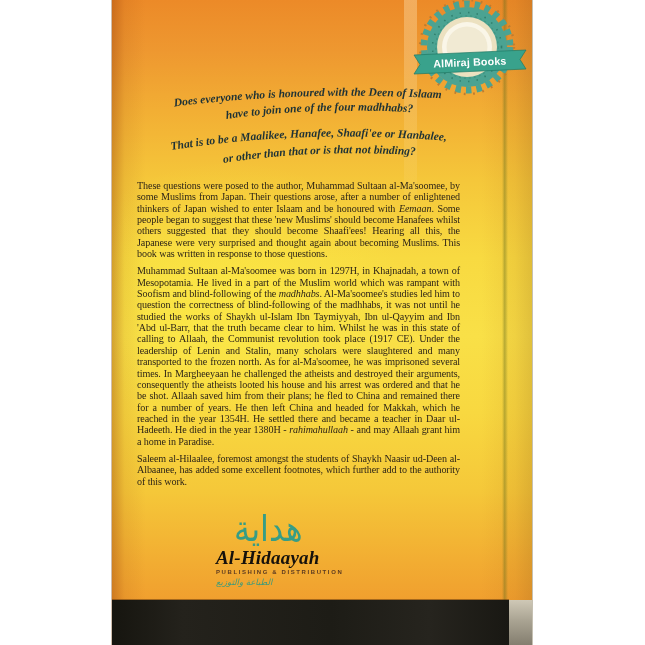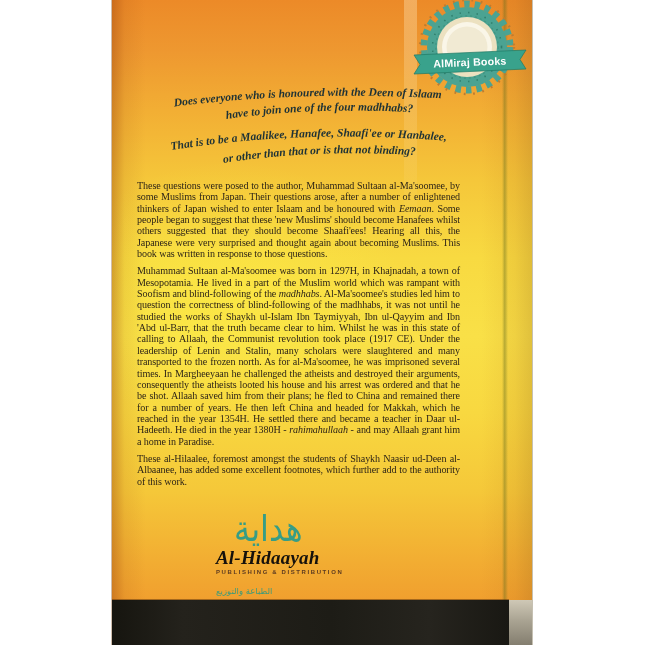--- a/index.html
+++ b/index.html
@@ -26,21 +26,21 @@
   .body-text p{margin:0 0 6px 0;}
   .body-text .b{font-weight:normal;}
   .body-text .i{font-style:italic;}
   .publisher{position:absolute;left:104px;top:510px;width:195px;}
   .calligraphy{font-family:"DejaVu Sans",sans-serif;font-size:32px;line-height:38px;
     transform:scaleY(1.12);margin-left:18px;}
   .pub-name{font-family:"Liberation Serif",serif;font-style:italic;font-weight:bold;
     font-size:19px;line-height:19px;color:#15110c;letter-spacing:0.2px;}
   .pub-tagline{font-family:"Liberation Sans",sans-serif;font-size:6px;font-weight:bold;
     letter-spacing:1.6px;color:#5c3a21;margin-top:2px;}
-  .pub-arabic{font-family:"DejaVu Sans",sans-serif;font-size:8.5px;margin-top:11px;}
+  .pub-arabic{font-family:"DejaVu Sans",sans-serif;font-size:8.5px;margin-top:2px;font-style:italic;}
   .strip-black{position:absolute;left:0;top:600px;width:397px;height:45px;
     background:linear-gradient(90deg,#16150f 0%,#24221c 18%,#1d1c16 55%,#26241e 80%,#191813 100%);
     box-shadow:0 -1px 0 rgba(90,50,10,0.5);}
   .strip-edge{position:absolute;left:397px;top:600px;width:23px;height:45px;
     background:linear-gradient(180deg,#cfc8b6 0%,#aaa493 45%,#847e6f 100%);}
 </style>
 </head>
 <body>
 
 <div class="stage">
@@ -83,21 +83,21 @@
         <textPath href="#qp3" startOffset="50%" text-anchor="middle">That is to be a Maalikee, Hanafee, Shaafi'ee or Hanbalee,</textPath>
       </text>
       <text class="q-line" font-size="11.5" fill="#1e3236">
         <textPath href="#qp4" startOffset="50%" text-anchor="middle">or other than that or is that not binding?</textPath>
       </text>
     </svg>
 
     <div class="body-text" style="color:#2e2517;">
       <p><span>These questions were posed to the author, Muhammad Sultaan al-Ma'soomee, by some Muslims from Japan. Their questions arose, after a number of enlightened thinkers of Japan wished to enter Islaam and be honoured with </span><span class="i">Eemaan</span><span>. Some people began to suggest that these 'new Muslims' should become Hanafees whilst others suggested that they should become Shaafi'ees! Hearing all this, the Japanese were very surprised and thought again about becoming Muslims. This book was written in response to those questions.</span></p>
       <p><span class="b">Muhammad Sultaan al-Ma'soomee</span><span> was born in 1297H, in Khajnadah, a town of Mesopotamia. He lived in a part of the Muslim world which was rampant with Soofism and blind-following of the </span><span class="i">madhhabs</span><span>. Al-Ma'soomee's studies led him to question the correctness of blind-following of the madhhabs, it was not until he studied the works of Shaykh ul-Islam Ibn Taymiyyah, Ibn ul-Qayyim and Ibn 'Abd ul-Barr, that the truth became clear to him. Whilst he was in this state of calling to Allaah, the Communist revolution took place (1917 CE). Under the leadership of Lenin and Stalin, many scholars were slaughtered and many transported to the frozen north. As for al-Ma'soomee, he was imprisoned several times. In Margheeyaan he challenged the atheists and destroyed their arguments, consequently the atheists looted his house and his arrest was ordered and that he be shot. Allaah saved him from their plans; he fled to China and remained there for a number of years. He then left China and headed for Makkah, which he reached in the year 1354H. He settled there and became a teacher in Daar ul-Hadeeth. He died in the year 1380H - </span><span class="i">rahimahullaah</span><span> - and may Allaah grant him a home in Paradise.</span></p>
-      <p><span class="b">These al-Hilaalee</span><span>, foremost amongst the students of Shaykh Naasir ud-Deen al-Albaanee, has added some excellent footnotes, which further add to the authority of this work.</span></p>
+      <p><span class="b">Saleem al-Hilaalee</span><span>, foremost amongst the students of Shaykh Naasir ud-Deen al-Albaanee, has added some excellent footnotes, which further add to the authority of this work.</span></p>
     </div>
 
     <div class="publisher">
       <div class="calligraphy" style="color:#379d85;">هداية</div>
       <div class="pub-name">Al-Hidaayah</div>
       <div class="pub-tagline">PUBLISHING &amp; DISTRIBUTION</div>
       <div class="pub-arabic" style="color:#3f9b7a;">الطباعة والتوزيع</div>
     </div>
 
     <div class="strip-black"></div>

